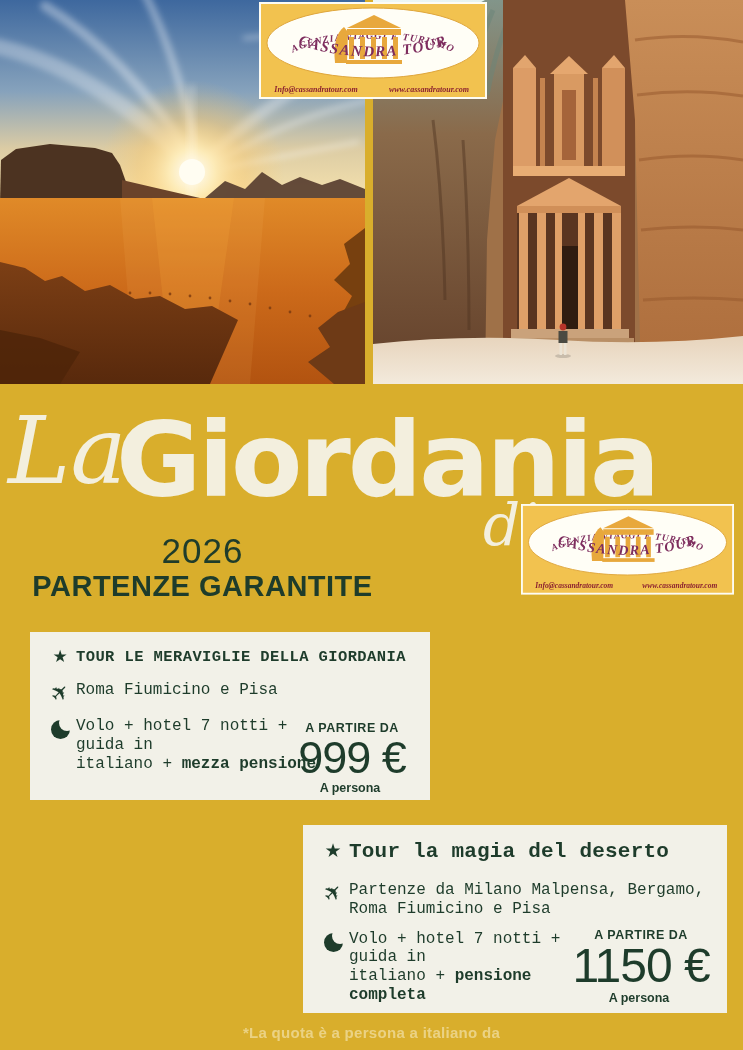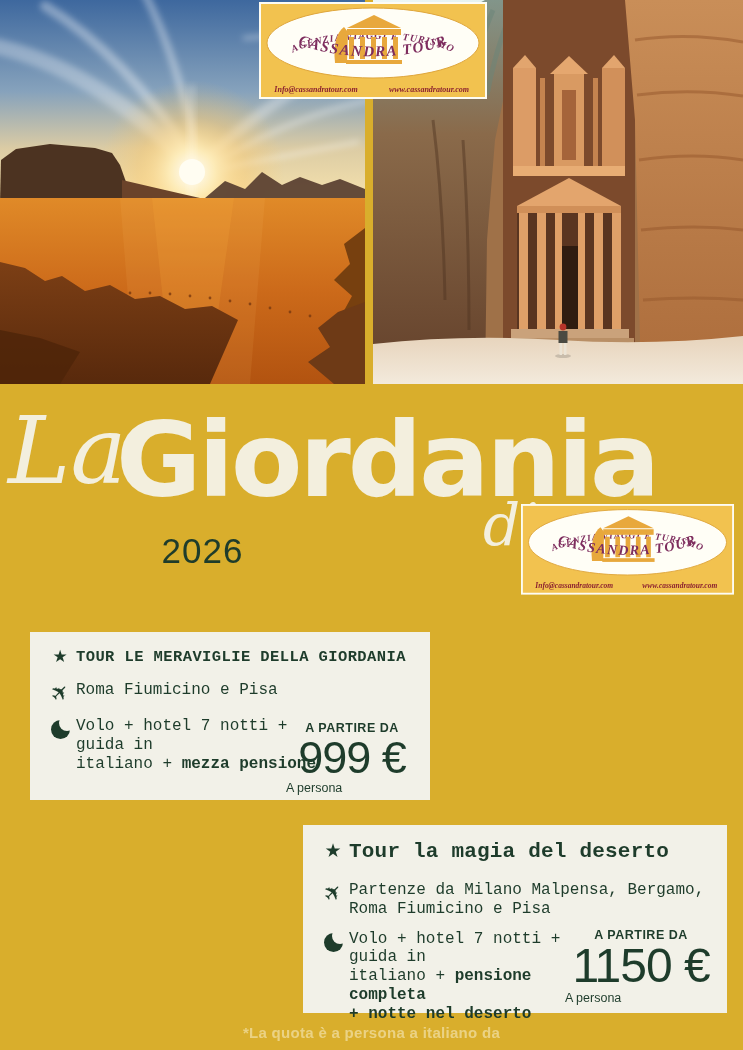--- a/index.html
+++ b/index.html
@@ -79,21 +79,21 @@
   .r3{padding-top:13px;}
   .card-2 .r2{padding-top:16px;}
   .card-2 .r3{padding-top:11px;}
   .price{
     position:absolute;right:12px;bottom:5px;width:132px;text-align:center;
   }
   .card-2 .price{width:152px;right:10px;bottom:8px;}
   .price-label{font-size:12.5px;font-weight:800;letter-spacing:0.5px;}
   .price-value{font-size:45px;font-weight:400;letter-spacing:-1px;line-height:1.02;}
   .card-2 .price-value{font-size:48px;}
-  .price-note{font-size:12.5px;font-weight:400;text-align:left;padding-right:4px;}
+  .price-note{font-size:12.5px;font-weight:700;text-align:center;padding-right:4px;}
   
   .footnote{
     position:absolute;left:0;right:0;top:1024px;text-align:center;
     font-size:15px;font-weight:600;color:rgba(250,240,205,0.55);letter-spacing:0.3px;
   }
 </style>
 </head>
 <body>
 
 <div class="poster">
@@ -298,20 +298,21 @@
         <rect x="87" y="58" width="56" height="4"></rect>
       </g>
       <text class="logo-arc-big"><textPath href="#l2bot" startOffset="50%" text-anchor="middle">CASSANDRA TOUR</textPath></text>
       <text x="57" y="90" class="logo-mail" text-anchor="middle">Info@cassandratour.com</text>
       <text x="170" y="90" class="logo-mail" text-anchor="middle">www.cassandratour.com</text>
     </svg>
   </div>
 
   <div class="promo">
     <div class="promo-year">2026</div>
+    <div class="promo-line">PARTENZE GARANTITE</div>
   </div>
 
   <div class="card card-1">
     <div class="row r1">
       <span class="icon-col">
           <span class="star">★</span>
         </span>
       <div class="lines card-h1">TOUR LE MERAVIGLIE DELLA GIORDANIA</div>
     </div>
     <div class="row r2">
@@ -358,21 +359,20 @@
     </div>
     <div class="row r3">
       <span class="icon-col">
           <span class="moon"></span>
         </span>
       <div class="lines body-txt" style="max-width:250px;">
         <div>Volo + hotel 7 notti + guida in</div>
         <div>
           <span>italiano + </span><b>pensione completa</b>
         </div>
-        <div><b>+ notte nel deserto</b></div>
       </div>
     </div>
     <div class="price">
       <div class="price-label">A PARTIRE DA</div>
       <div class="price-value">1150 €</div>
       <div class="price-note">A persona</div>
     </div>
   </div>
 
   <div class="footnote">*La quota è a persona a italiano da</div>

